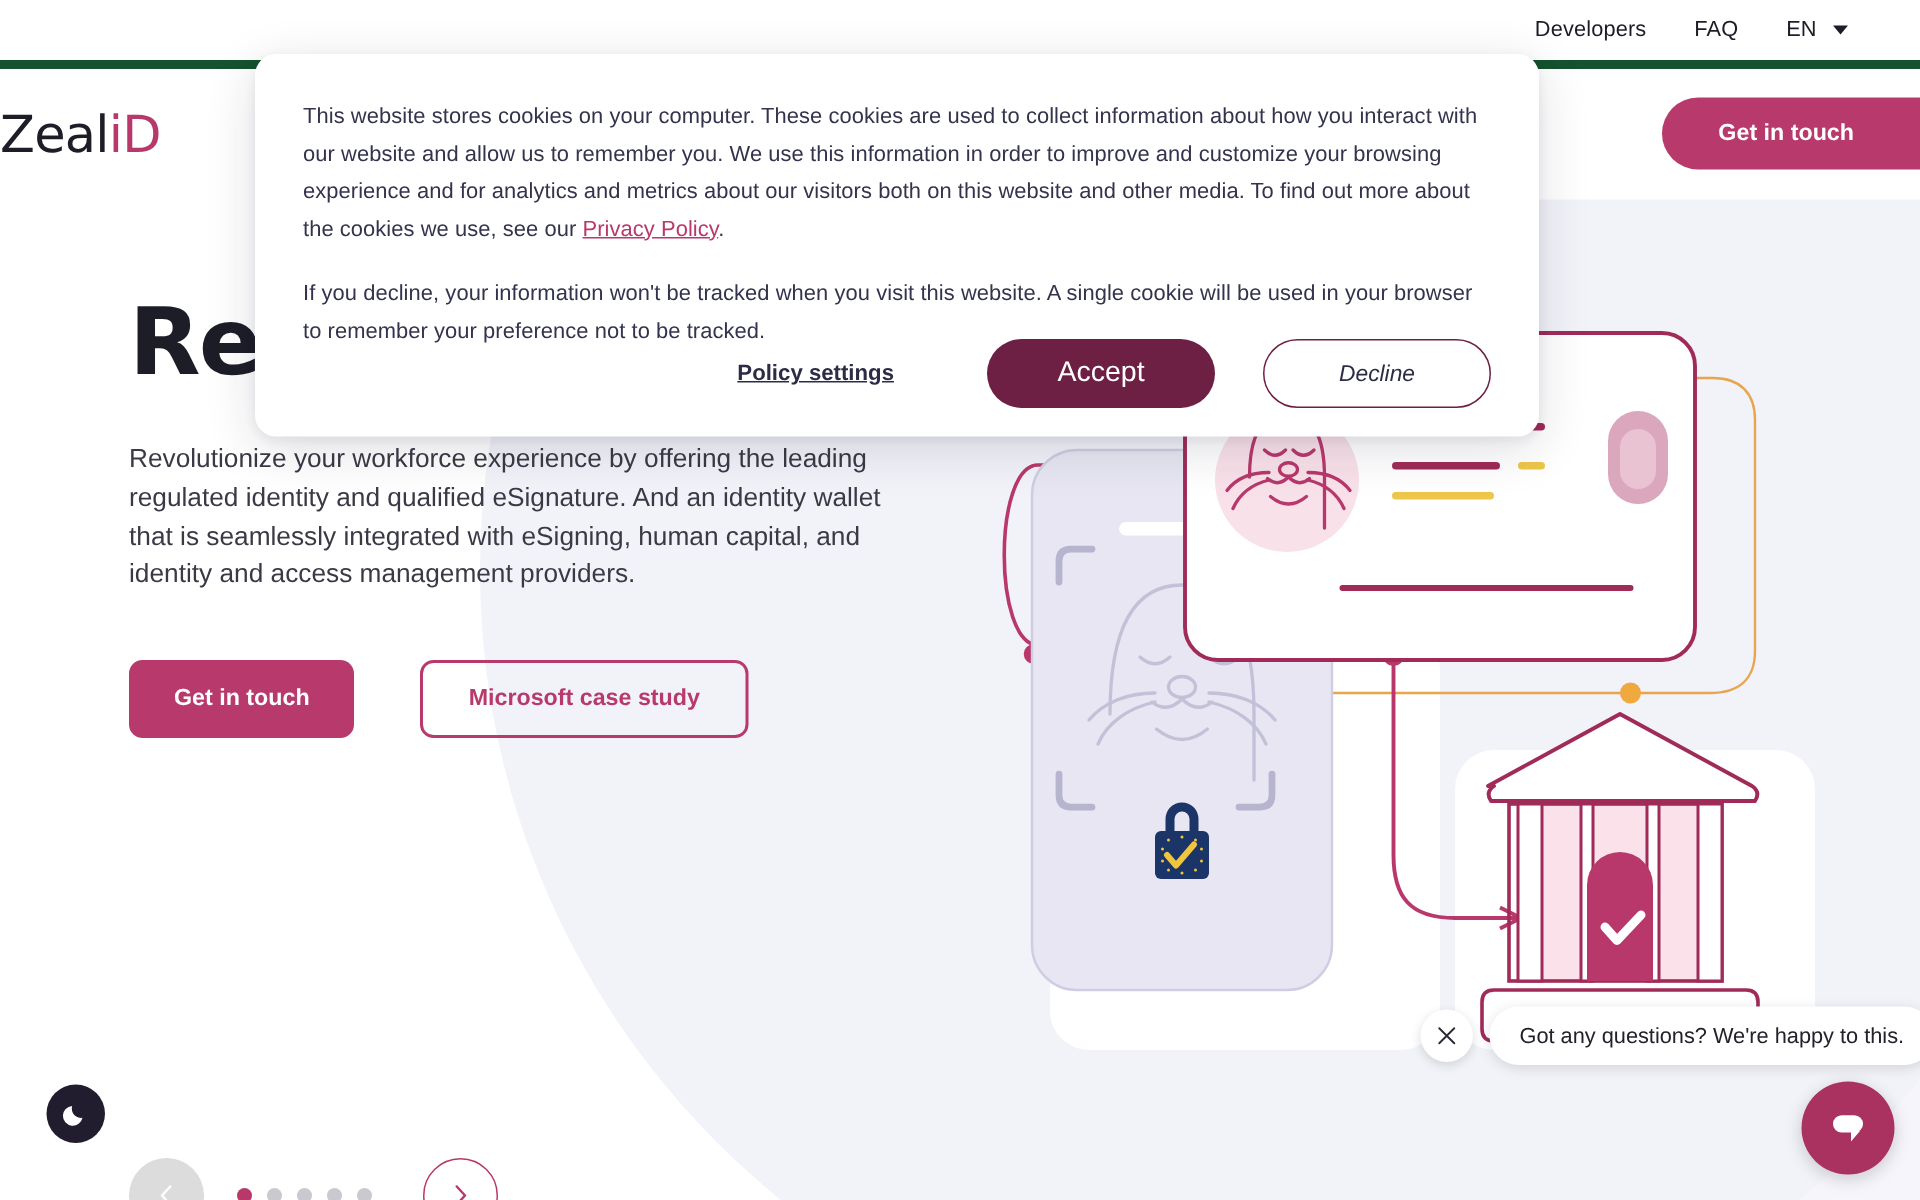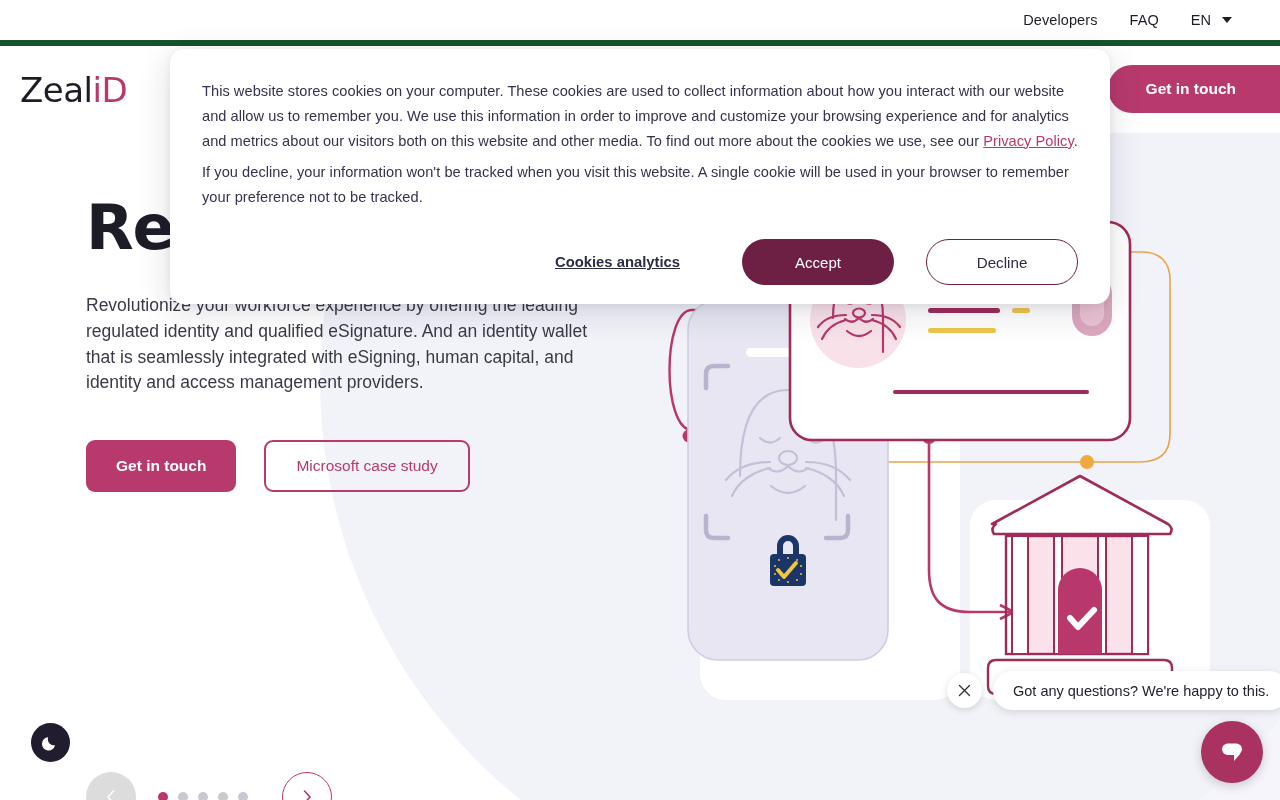--- a/index.html
+++ b/index.html
@@ -43,21 +43,21 @@
   .lang-wrap .lang-label { font-size: 14.5px; color: #1d1d28; margin-right: 11px; }
   .caret { width: 0; height: 0; border-left: 5px solid transparent; border-right: 5px solid transparent; border-top: 6px solid #1d1d28; }
 
   
   .header {
     position: absolute; left: 0; top: 46px; width: 1280px; height: 87px;
     background: #ffffff; z-index: 4;
     display: flex; align-items: center;
   }
   .logo {
-    margin-left: 20px; font-size: 34px; letter-spacing: -.5px;
+    font-size: 34px; letter-spacing: -.5px;
     font-family: "DejaVu Sans", sans-serif; font-weight: 400;
   }
   .logo .zeal { color: #1d1d28; }
   .logo .id { color: #b8386b; }
   .header-cta {
     position: absolute; right: 0; top: 19px;
     height: 48px; padding: 0 44px 0 38px;
     background: #b83a6c; color: #fff;
     font-size: 15.5px; font-weight: bold;
     border: none; border-radius: 26px 0 0 26px;
@@ -76,58 +76,58 @@
     margin-top: 33px; width: 520px;
     font-size: 17.5px; line-height: 25.8px; color: #3a3a46;
   }
   .hero-actions { margin-top: 44px; display: flex; align-items: center; }
   .btn-solid {
     height: 52px; padding: 0 30px; border: none; border-radius: 9px;
     background: #b83a6c; color: #fff; font-size: 15.5px; font-weight: bold;
     cursor: pointer; white-space: nowrap;
   }
   .btn-outline {
-    height: 52px; padding: 0 30px; margin-left: 28px;
+    height: 52px; padding: 0 30px; margin-left: 44px;
     border: 2px solid #b83a6c; border-radius: 9px;
-    background: transparent; color: #b83a6c; font-size: 15.5px; font-weight: normal;
+    background: transparent; color: #b83a6c; font-size: 15.5px; font-weight: bold;
     cursor: pointer; white-space: nowrap;
   }
 
   
   .illus { position: absolute; left: 640px; top: 200px; width: 640px; height: 500px; z-index: 1; }
 
   
   .modal {
-    position: absolute; left: 170px; top: 49px; width: 940px; height: 255px;
+    position: absolute; left: 170px; top: 36px; width: 856px; height: 255px;
     background: #fff; border-radius: 14px;
     box-shadow: 0 8px 34px rgba(30,30,60,.14), 0 2px 8px rgba(30,30,60,.07);
     z-index: 40; padding: 30px 32px 0 32px;
   }
   .modal p {
     font-size: 14.6px; line-height: 24.9px; color: #33334d;
     letter-spacing: .05px;
   }
-  .modal p.second { margin-top: 6px; }
+  .modal p.second { margin-top: 18px; }
   .modal a.pp { color: #b8386b; text-decoration: underline; }
   .modal-actions {
     position: absolute; left: 32px; right: 32px; bottom: 19px;
     display: flex; align-items: center; justify-content: flex-end;
   }
   .cookies-settings {
     font-size: 14.8px; font-weight: bold; color: #2c2c46;
     text-decoration: underline; cursor: pointer; margin-right: 62px;
   }
   .btn-accept {
     width: 152px; height: 46px; border: none; border-radius: 24px;
-    background: #6d2044; color: #fff; font-size: 15px; cursor: pointer;
+    background: #6d2044; color: #fff; font-size: 19px; cursor: pointer;
   }
   .btn-decline {
     width: 152px; height: 46px; margin-left: 32px; border-radius: 24px;
     border: 1.4px solid #6d2044; background: #fff; color: #2c2c46;
-    font-size: 15.2px; cursor: pointer;
+    font-size: 15.2px; cursor: pointer; font-style: italic;
   }
 
   
   .darkmode {
     position: absolute; left: 31px; top: 723px;
     width: 39px; height: 39px; border-radius: 50%;
     background: #221d2e; z-index: 20; cursor: pointer;
     display: flex; align-items: center; justify-content: center;
   }
 
@@ -336,19 +336,19 @@
     <svg width="30" height="28" viewBox="0 0 30 28">
       <rect x="5" y="5.5" width="20" height="11.5" rx="5.75" fill="#ffffff"></rect>
       <path d="M17 16 L17 23 L23 16 z" fill="#ffffff"></path>
     </svg>
   </div>
 
   <div class="modal">
     <p><span>This website stores cookies on your computer. These cookies are used to collect information about how you interact with our website and allow us to remember you. We use this information in order to improve and customize your browsing experience and for analytics and metrics about our visitors both on this website and other media. To find out more about the cookies we use, see our </span><a class="pp">Privacy Policy</a><span>.</span></p>
     <p class="second">If you decline, your information won't be tracked when you visit this website. A single cookie will be used in your browser to remember your preference not to be tracked.</p>
     <div class="modal-actions">
-      <a class="cookies-settings">Cookies analytics</a>
+      <a class="cookies-settings">Policy settings</a>
       <button class="btn-accept">Accept</button>
       <button class="btn-decline">Decline</button>
     </div>
   </div>
 
 </div>
 
 </body></html>

